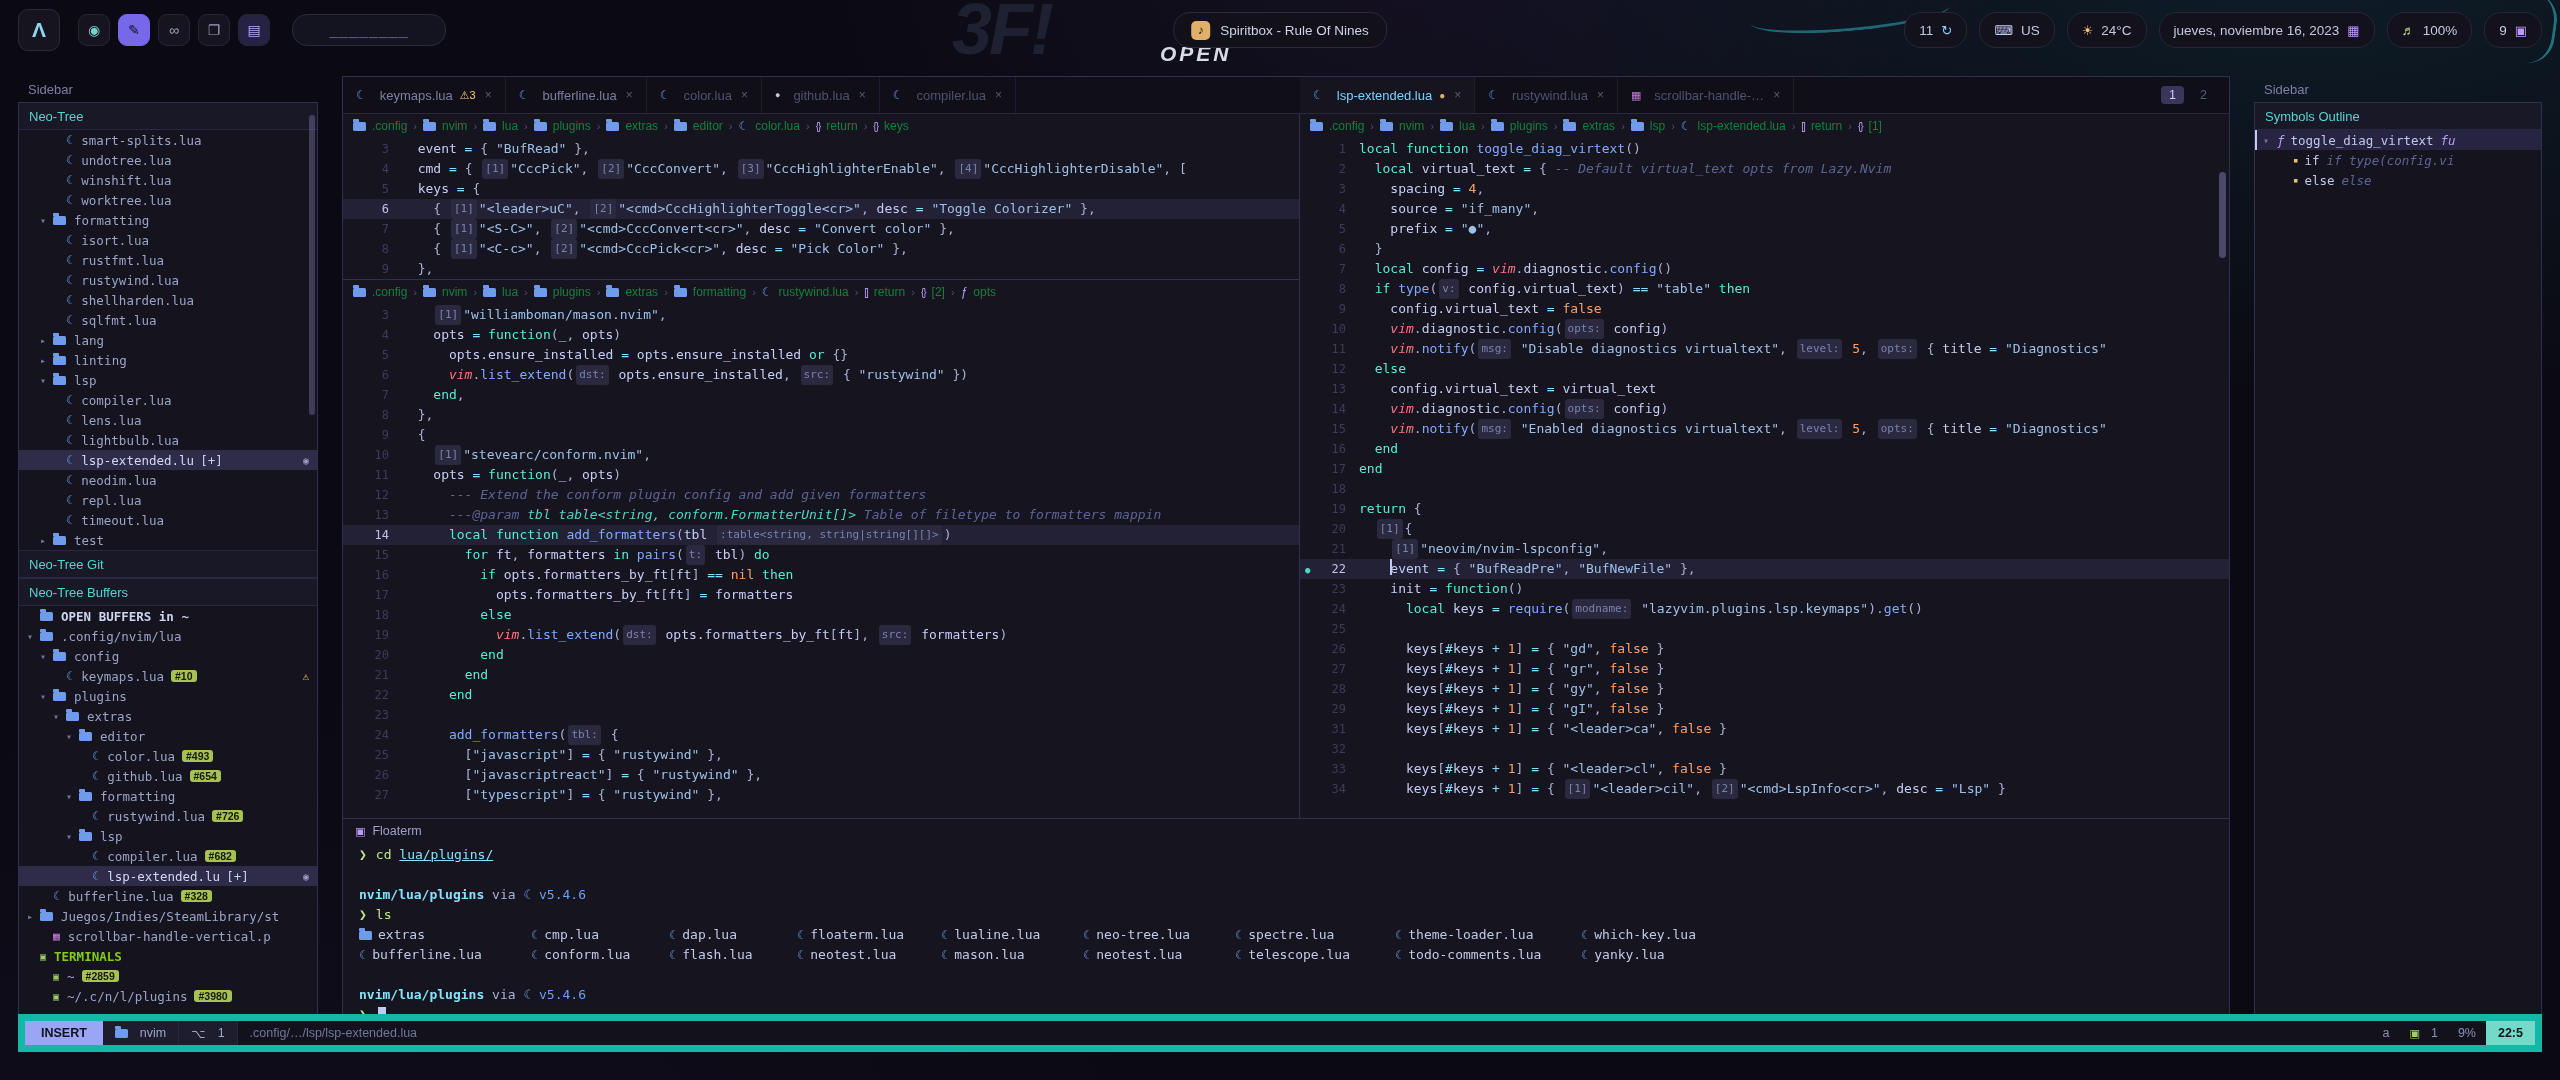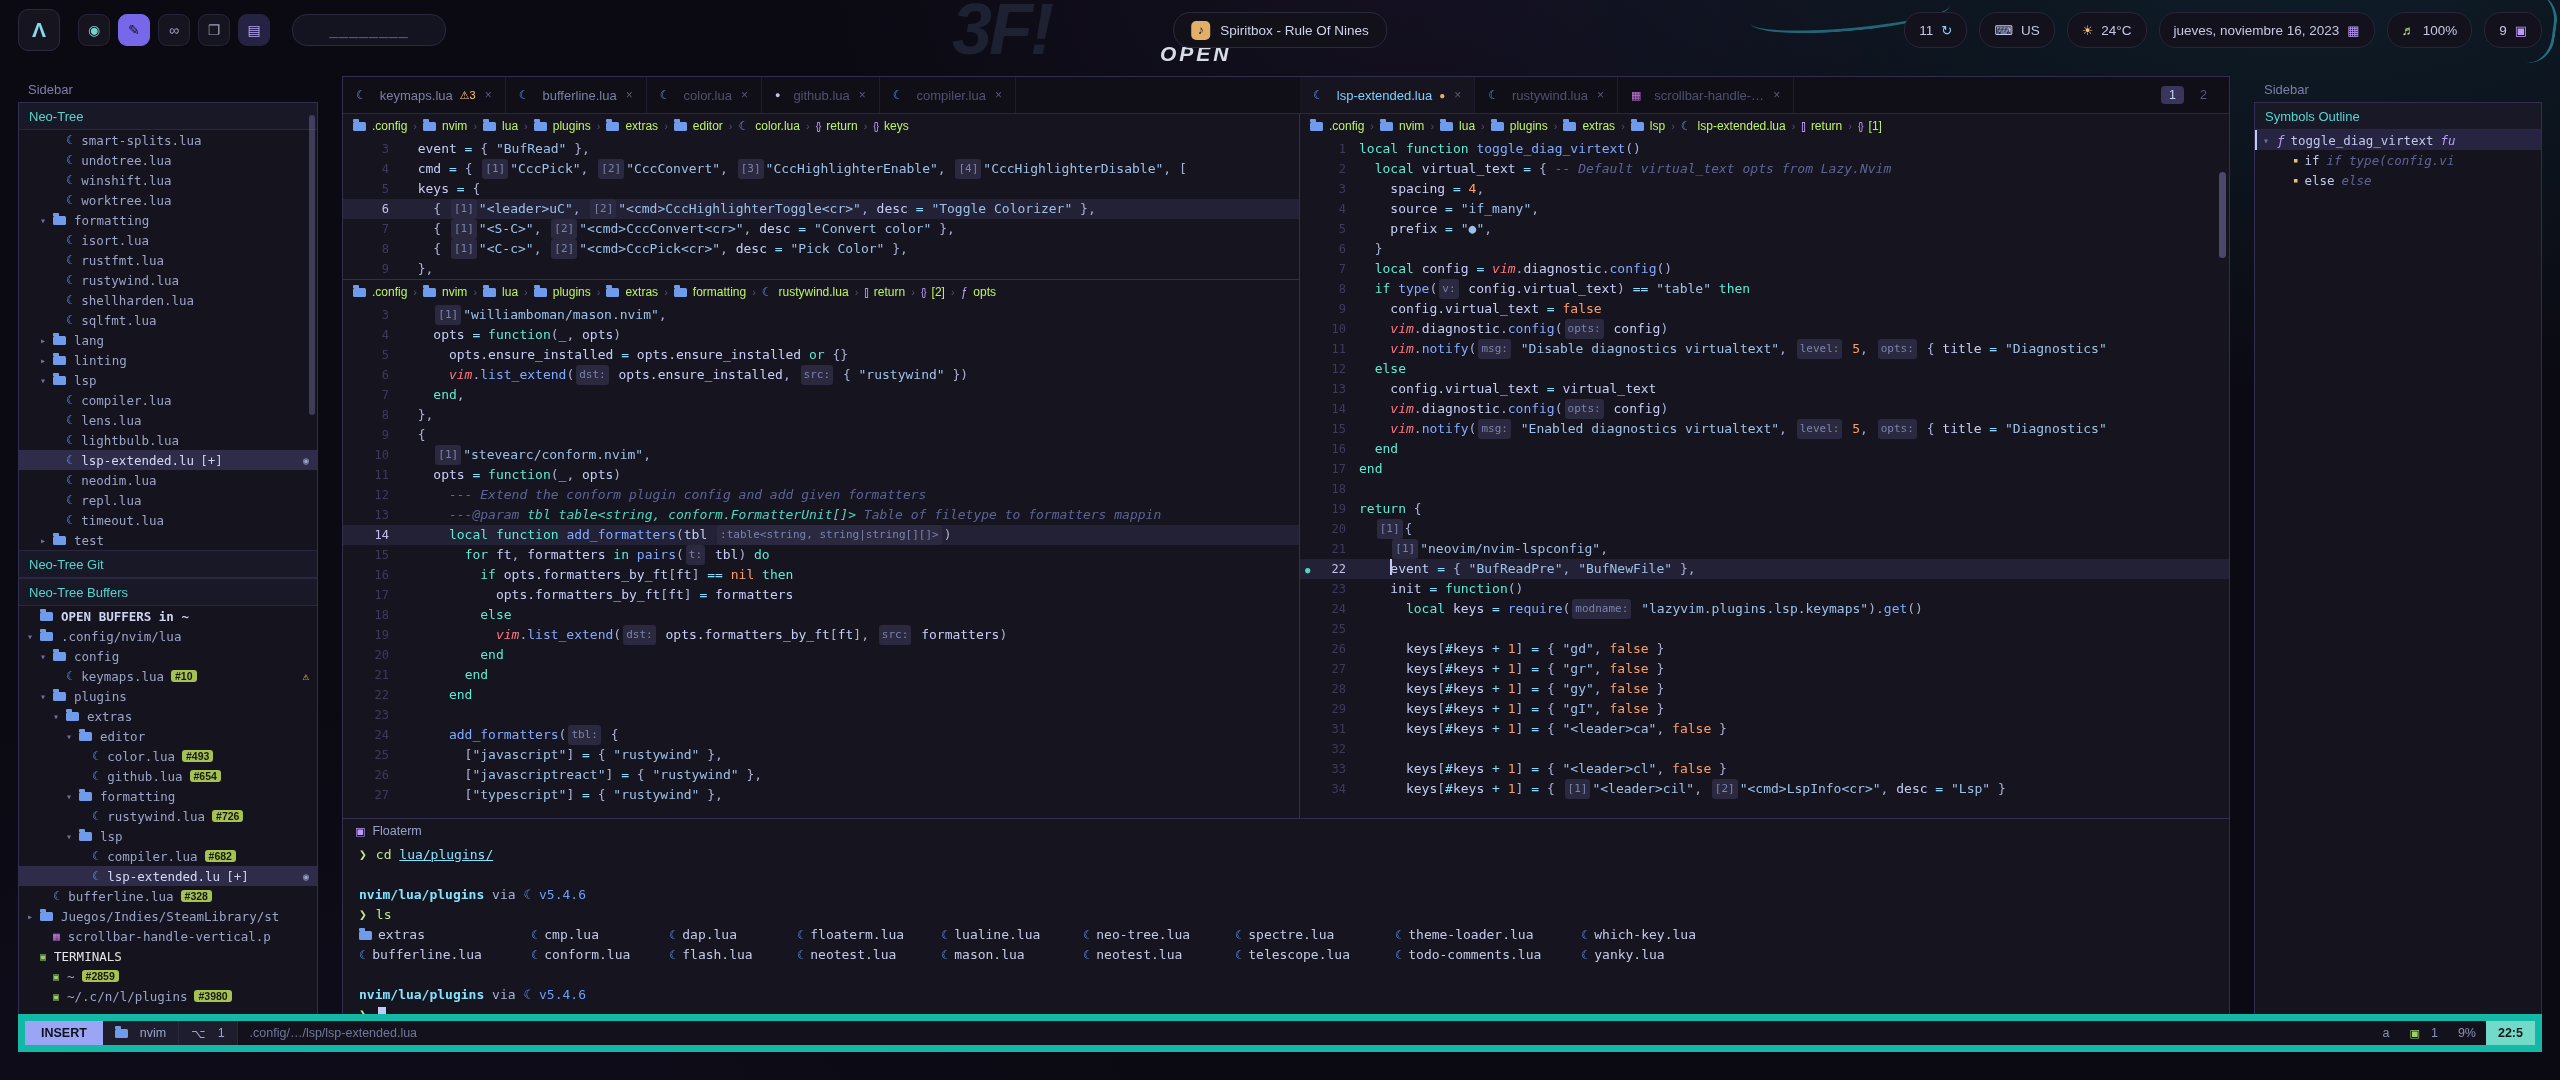--- a/index.html
+++ b/index.html
@@ -42,21 +42,21 @@
   .sec-h{height:26px;display:flex;align-items:center;padding-left:10px;color:#56d4cf;background:#191827;border-bottom:1px solid #2a2742;border-top:1px solid #2a2742;font-family:"Liberation Sans","DejaVu Sans",sans-serif;font-size:13px}
   .sec-h:first-child{border-top:none}
   .trow{height:20px;display:flex;align-items:center;white-space:nowrap;color:#9aa3c8}
   .trow.sel{background:#2e2c49;color:#d2d8f7}
   .trow.bold .lab{color:#ccd4f2;font-weight:bold}
   .trow .arr{width:13px;color:#6d7296;font-size:10px;flex:none}
   .trow .lab{margin-left:2px;overflow:hidden;text-overflow:ellipsis}
   .badge{margin-left:7px;background:#a6c254;color:#171a08;border-radius:3px;padding:0 4px;font-size:10.5px;font-weight:bold;font-family:"Liberation Sans","DejaVu Sans",sans-serif;flex:none}
   .extra{margin-left:6px;color:#c8cff0;flex:none}
   .trail{margin-left:auto !important;margin-right:8px !important}
-  .termhdr .lab{color:#e5e5e5;font-weight:normal}
+  .termhdr .lab{color:#84cc16;font-weight:bold}
   .side-sb{position:absolute;right:2px;top:12px;width:6px;height:300px;border-radius:3px;background:rgba(141,135,200,.35)}
 
   
   .icf{width:13px;height:9px;background:#6f9bea;border-radius:1.5px;position:relative;display:inline-block;flex:none;margin-right:6px}
   .icf:before{content:"";position:absolute;top:-3px;left:0;width:6px;height:3px;background:inherit;border-radius:1px 1px 0 0}
   .ic{margin-right:6px;flex:none}
   .icl{color:#6c9ef8;font-size:12px}
   .icg{color:#c0c6e8;font-size:9px}
   .icimg{color:#c678dd;font-size:11px}
   .icterm{color:#9ece6a;font-size:10px}
@@ -85,21 +85,21 @@
 
   .splits{flex:1;display:flex;min-height:0}
   .col{display:flex;flex-direction:column;min-width:0}
   .colL{width:956px;border-right:1px solid #322e52;flex:none}
   .colR{flex:1;position:relative}
   .win{display:flex;flex-direction:column;min-height:0}
   .winT{border-bottom:1px solid #322e52;flex:none}
   .winB,.winR{flex:1}
   .winbar{height:24px;display:flex;align-items:center;padding:0 10px;font-size:12px;color:#6d7296;font-family:"Liberation Sans","DejaVu Sans",sans-serif;white-space:nowrap;overflow:hidden;flex:none}
   .crumb{display:flex;align-items:center}
-  .clab{color:#bef264}
+  .clab{color:#15803d}
   .csep{color:#4e5170;margin:0 6px;font-size:11px}
   .code{flex:1;overflow:hidden;font-family:"DejaVu Sans Mono","DejaVu Sans",monospace;font-size:13px;line-height:20px;padding-top:1px;position:relative}
   .cl{display:flex;height:20px;white-space:pre}
   .cl .ln{width:46px;flex:none;text-align:right;padding-right:13px;color:#3d3a5c;position:relative;font-size:12px}
   .cl.cur{background:#232136}
   .cl.cur .ln{color:#c4c0ea}
   .sgn{position:absolute;left:5px;top:1px;color:#4fd6be;font-size:9px}
   .sb-handle{position:absolute;right:3px;top:34px;width:7px;height:86px;border-radius:4px;background:rgba(141,135,200,.45)}
   .tk.d{color:#a9b1d6}
   .tk.w{color:#c6cdf7}

